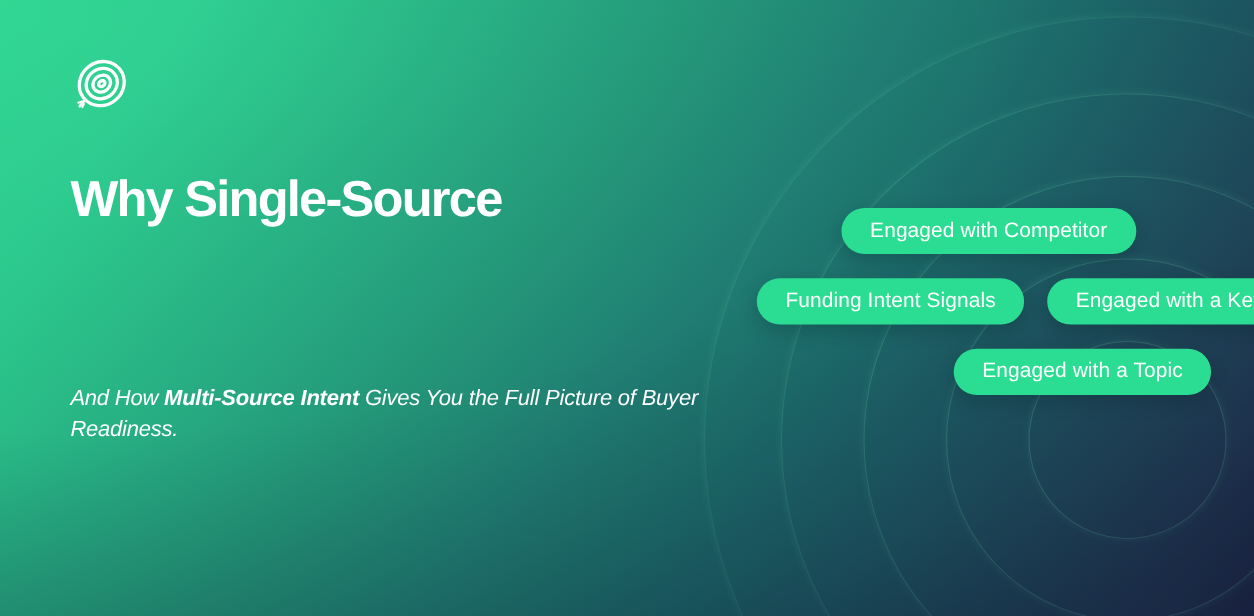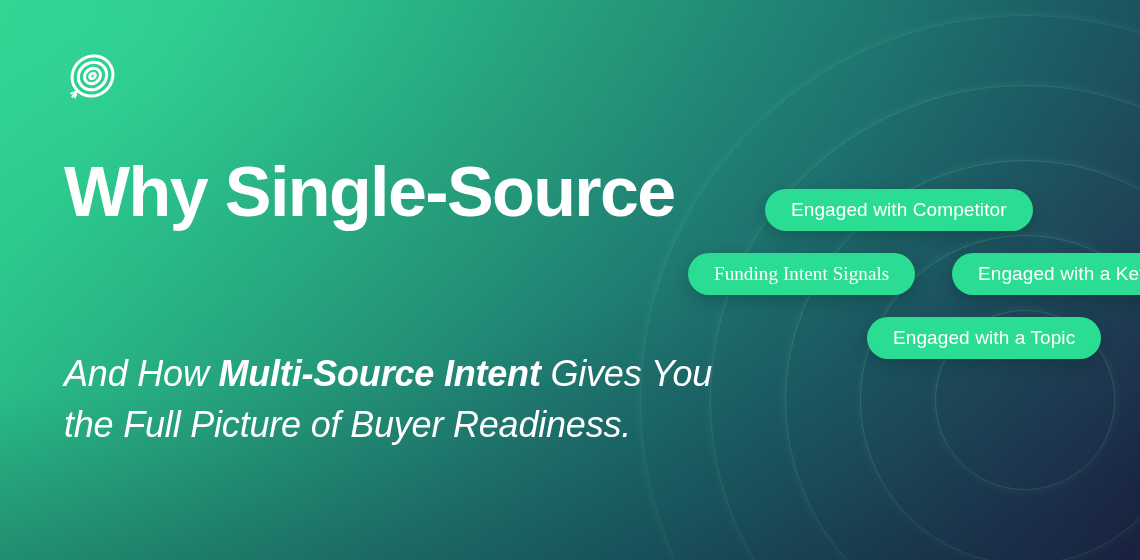--- a/index.html
+++ b/index.html
@@ -68,34 +68,34 @@
     width:56px; height:56px;
   }
   #logo svg { display:block; width:56px; height:56px; }
 
   
   #headline {
     position:absolute;
     left:64px; top:158px;
     width:700px;
     color:#ffffff;
-    font-size:70px;
+    font-size:46px;
     line-height:0.99;
     font-weight:700;
     letter-spacing:-1.6px;
   }
   #headline .l { display:block; white-space:nowrap; }
 
   
   #subhead {
     position:absolute;
     left:64px; top:348px;
     width:660px;
     color:#ffffff;
-    font-size:36px;
+    font-size:20px;
     line-height:1.42;
     font-style:italic;
     font-weight:400;
     letter-spacing:-0.2px;
   }
   #subhead b { font-weight:700; font-style:italic; }
 
   
   .pill {
     position:absolute;
@@ -107,21 +107,21 @@
     border-radius:999px;
     background:#2bdd92;
     color:#ffffff;
     font-size:19px;
     font-weight:400;
     letter-spacing:0.1px;
     white-space:nowrap;
     box-shadow:0 6px 16px rgba(6,26,30,0.22);
   }
   #pill-competitor { left:765px;  top:189px; }
-  #pill-funding    { left:688px;  top:253px;font-family:Liberation Serif, serif; }
+  #pill-funding    { left:688px;  top:253px; }
   #pill-keyword    { left:952px;  top:253px; }
   #pill-topic      { left:867px;  top:317px;align-items:center; }
 </style>
 </head>
 <body>
 
 <div id="slide">
 
   <div id="rings">
     <div class="ring r5"></div>

